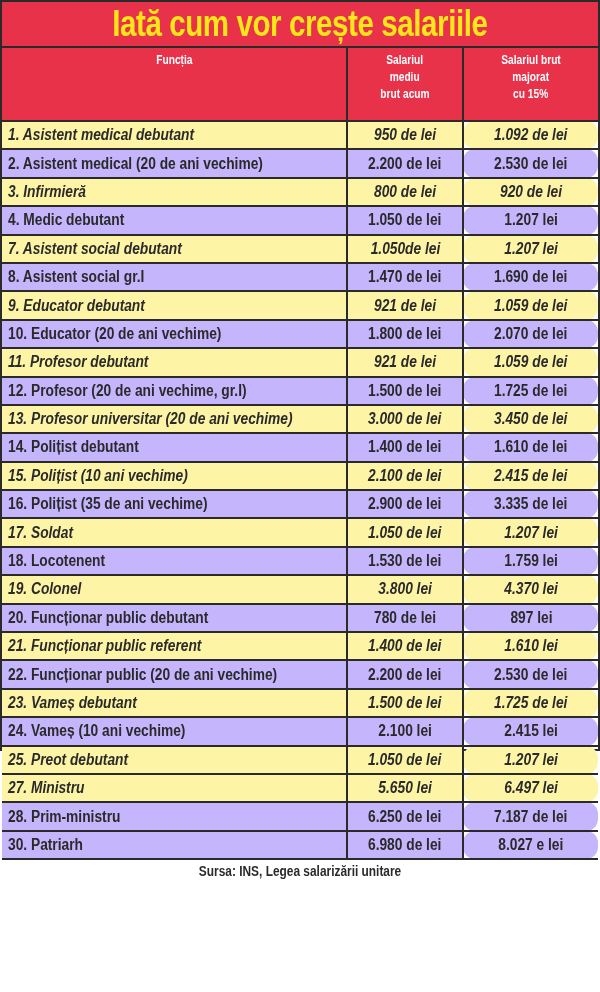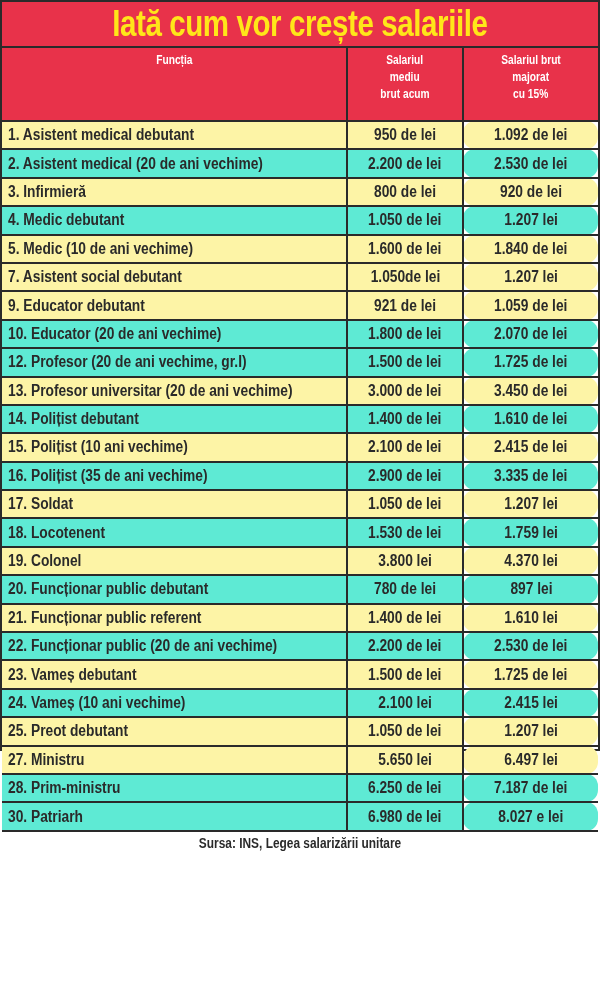--- a/index.html
+++ b/index.html
@@ -25,22 +25,22 @@
   th .sq { display: inline-block; transform: scaleX(0.85); }
   td {
     height: 26.4px; padding: 0; font-weight: bold; font-size: 16px; color: #2a2a2a;
     border-right: 2px solid #2a2a2a; border-bottom: 2px solid #2a2a2a; white-space: nowrap; overflow: hidden;
   }
   td:last-child { border-right: none; border-radius: 12px; }
   td.name { text-align: left; padding-left: 6px; }
   td.val { text-align: center; margin-left: 30px; }
   td .sq { display: inline-block; transform: scaleX(0.86); transform-origin: left center; }
   td.val .sq { transform-origin: center center; }
-  tr.odd td { background: #fdf4a6; }
-  tr.even td { background: #5eead4; }
+  tr.odd td { background: #fdf4a6; font-style: italic; }
+  tr.even td { background: #c4b5fd; }
   .footer {
     height: 22px; line-height: 22px; text-align: center; font-weight: bold; font-size: 14px; color: #2a2a2a; background: #ffffff;
   }
   .footer span { display: inline-block; transform: scaleX(0.85); }
 </style>
 </head>
 <body>
 
 <div class="wrap">
   <div class="title"><span>Iată cum vor crește salariile</span></div>
@@ -81,39 +81,44 @@
           <td class="name"><span class="sq">3. Infirmieră</span></td>
           <td class="val"><span class="sq">800 de lei</span></td>
           <td class="val"><span class="sq">920 de lei</span></td>
         </tr>
         <tr class="even">
           <td class="name"><span class="sq">4. Medic debutant</span></td>
           <td class="val"><span class="sq">1.050 de lei</span></td>
           <td class="val"><span class="sq">1.207 lei</span></td>
         </tr>
         <tr class="odd">
-          <td class="name"><span class="sq">5. Medic (10 de ani vechime)</span></td>
-          <td class="val"><span class="sq">1.600 de lei</span></td>
-          <td class="val"><span class="sq">1.840 de lei</span></td>
-        </tr>
-        <tr class="odd">
           <td class="name"><span class="sq">7. Asistent social debutant</span></td>
           <td class="val"><span class="sq">1.050de lei</span></td>
           <td class="val"><span class="sq">1.207 lei</span></td>
+        </tr>
+        <tr class="even">
+          <td class="name"><span class="sq">8. Asistent social gr.I</span></td>
+          <td class="val"><span class="sq">1.470 de lei</span></td>
+          <td class="val"><span class="sq">1.690 de lei</span></td>
         </tr>
         <tr class="odd">
           <td class="name"><span class="sq">9. Educator debutant</span></td>
           <td class="val"><span class="sq">921 de lei</span></td>
           <td class="val"><span class="sq">1.059 de lei</span></td>
         </tr>
         <tr class="even">
           <td class="name"><span class="sq">10. Educator (20 de ani vechime)</span></td>
           <td class="val"><span class="sq">1.800 de lei</span></td>
           <td class="val"><span class="sq">2.070 de lei</span></td>
         </tr>
+        <tr class="odd">
+          <td class="name"><span class="sq">11. Profesor debutant</span></td>
+          <td class="val"><span class="sq">921 de lei</span></td>
+          <td class="val"><span class="sq">1.059 de lei</span></td>
+        </tr>
         <tr class="even">
           <td class="name"><span class="sq">12. Profesor (20 de ani vechime, gr.I)</span></td>
           <td class="val"><span class="sq">1.500 de lei</span></td>
           <td class="val"><span class="sq">1.725 de lei</span></td>
         </tr>
         <tr class="odd">
           <td class="name"><span class="sq">13. Profesor universitar (20 de ani vechime)</span></td>
           <td class="val"><span class="sq">3.000 de lei</span></td>
           <td class="val"><span class="sq">3.450 de lei</span></td>
         </tr>

